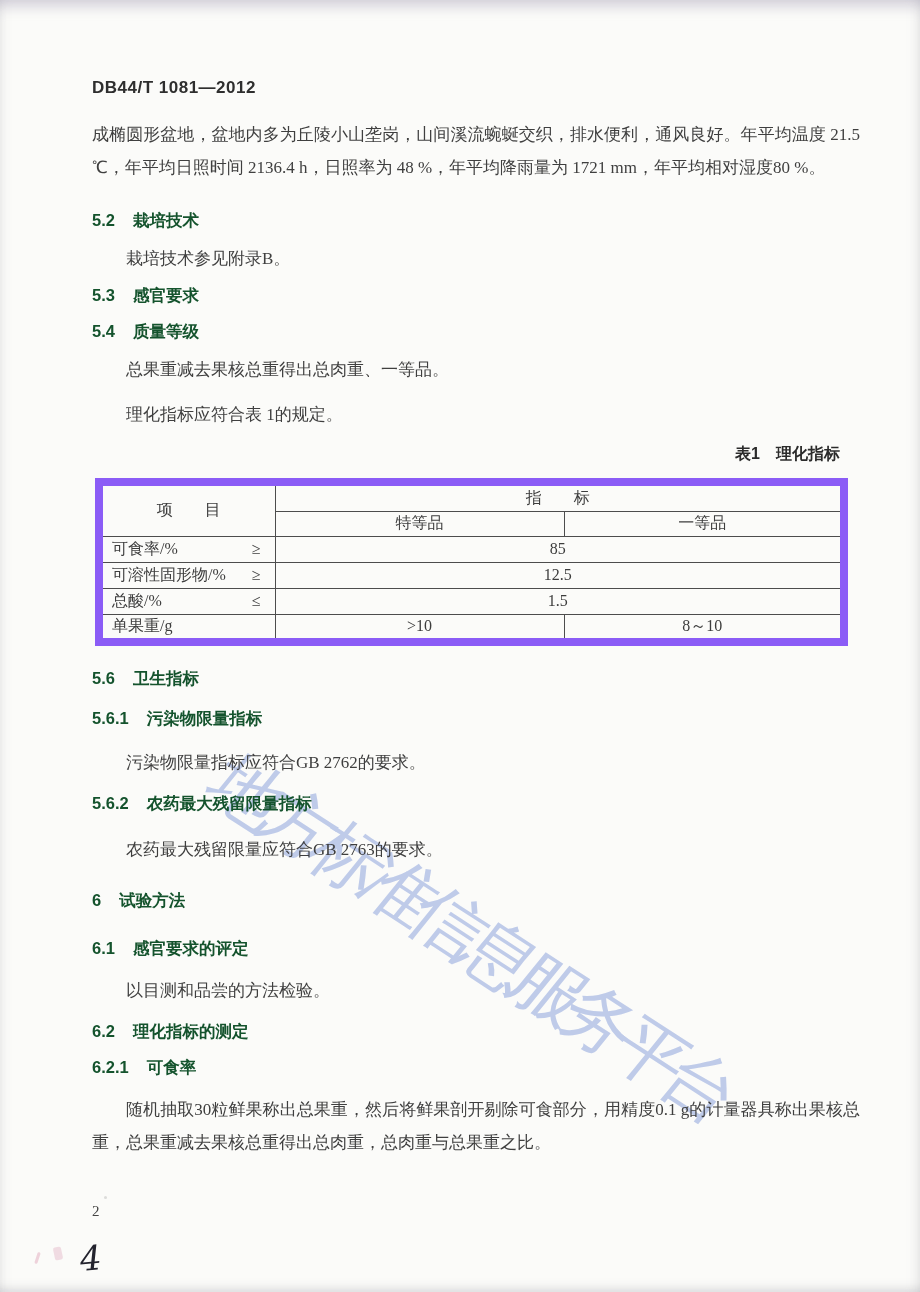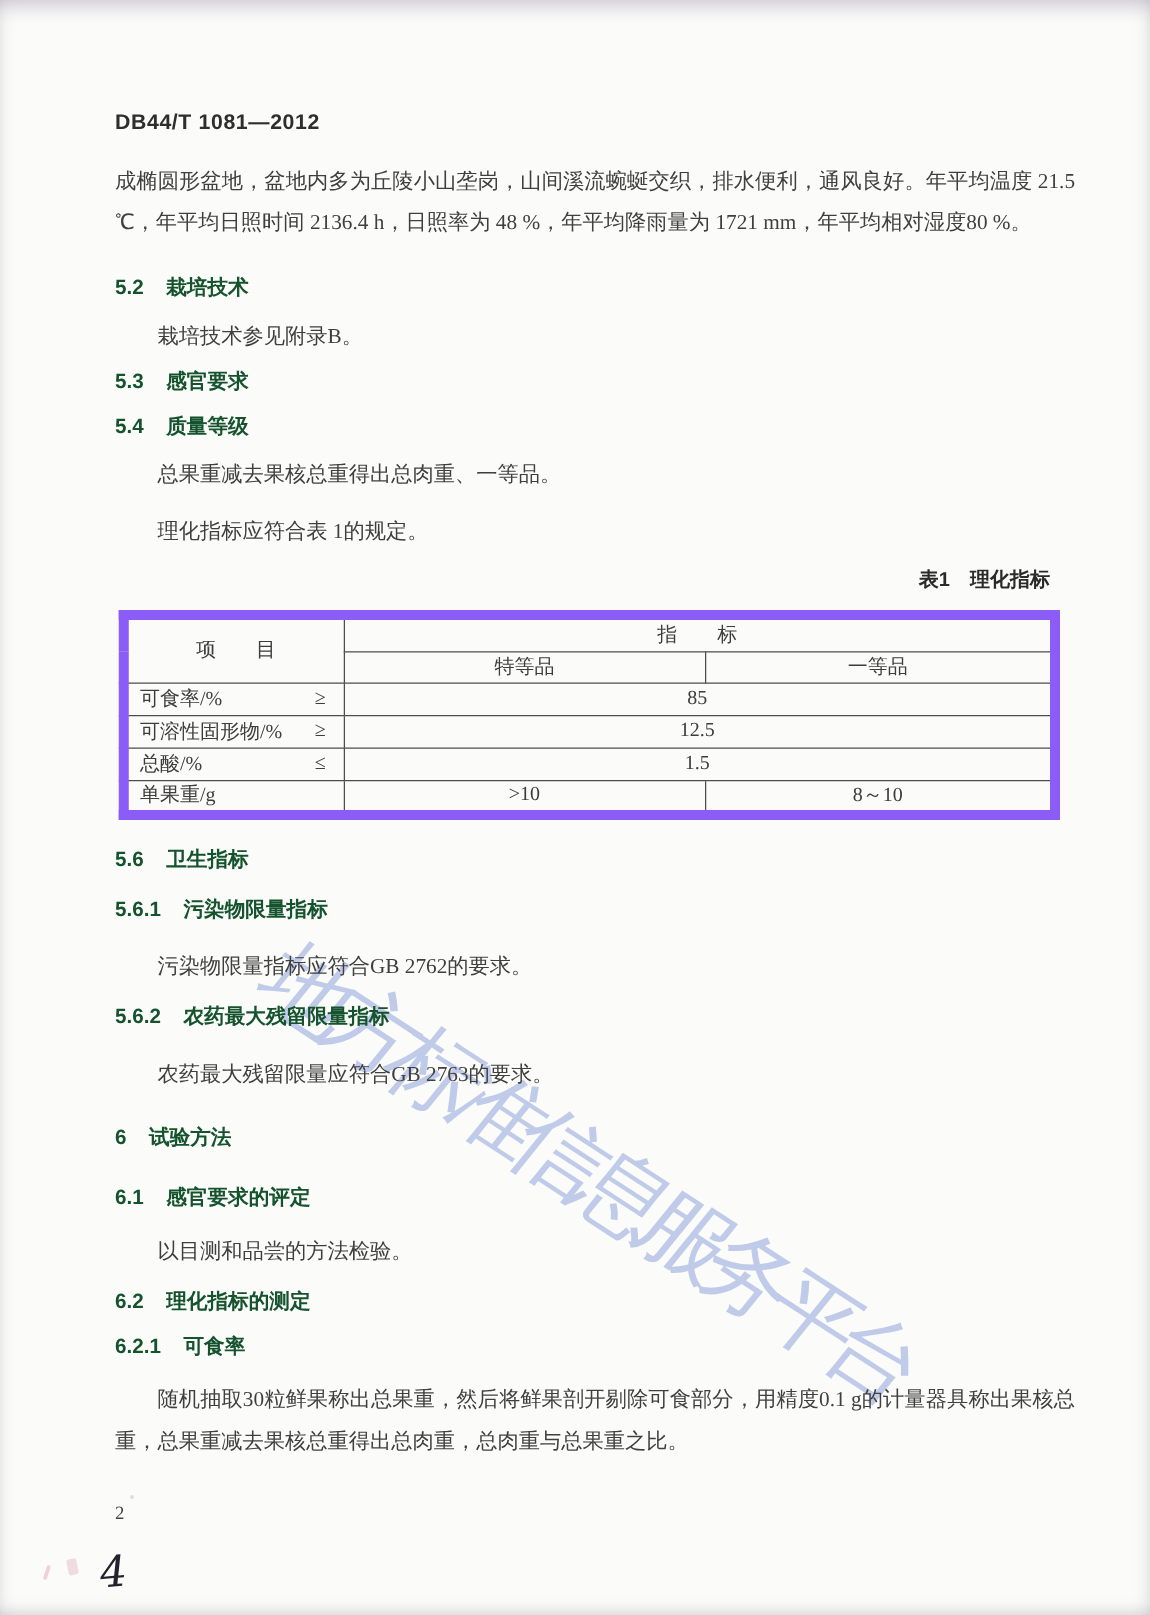--- a/index.html
+++ b/index.html
@@ -24,21 +24,21 @@
     transform:rotate(33deg) skewX(-6deg);
     transform-origin:left top;
     font-size:72px;letter-spacing:-12px;
     color:#8fa5dd;opacity:0.55;
     white-space:nowrap;
     z-index:0;
     font-family:"Liberation Serif", serif;
     pointer-events:none;
   }
   .doc{
-    position:absolute;left:92px;top:12px;width:768px;z-index:1;
+    position:absolute;left:92px;top:2px;width:768px;z-index:1;
   }
   .doc-code{
     padding-top:76px;
     font-family:"Liberation Sans", sans-serif;
     font-weight:bold;font-size:17px;color:#2e2e2e;
     letter-spacing:0.5px;
   }
   .para{
     font-size:17px;line-height:33px;
     text-align:justify;

